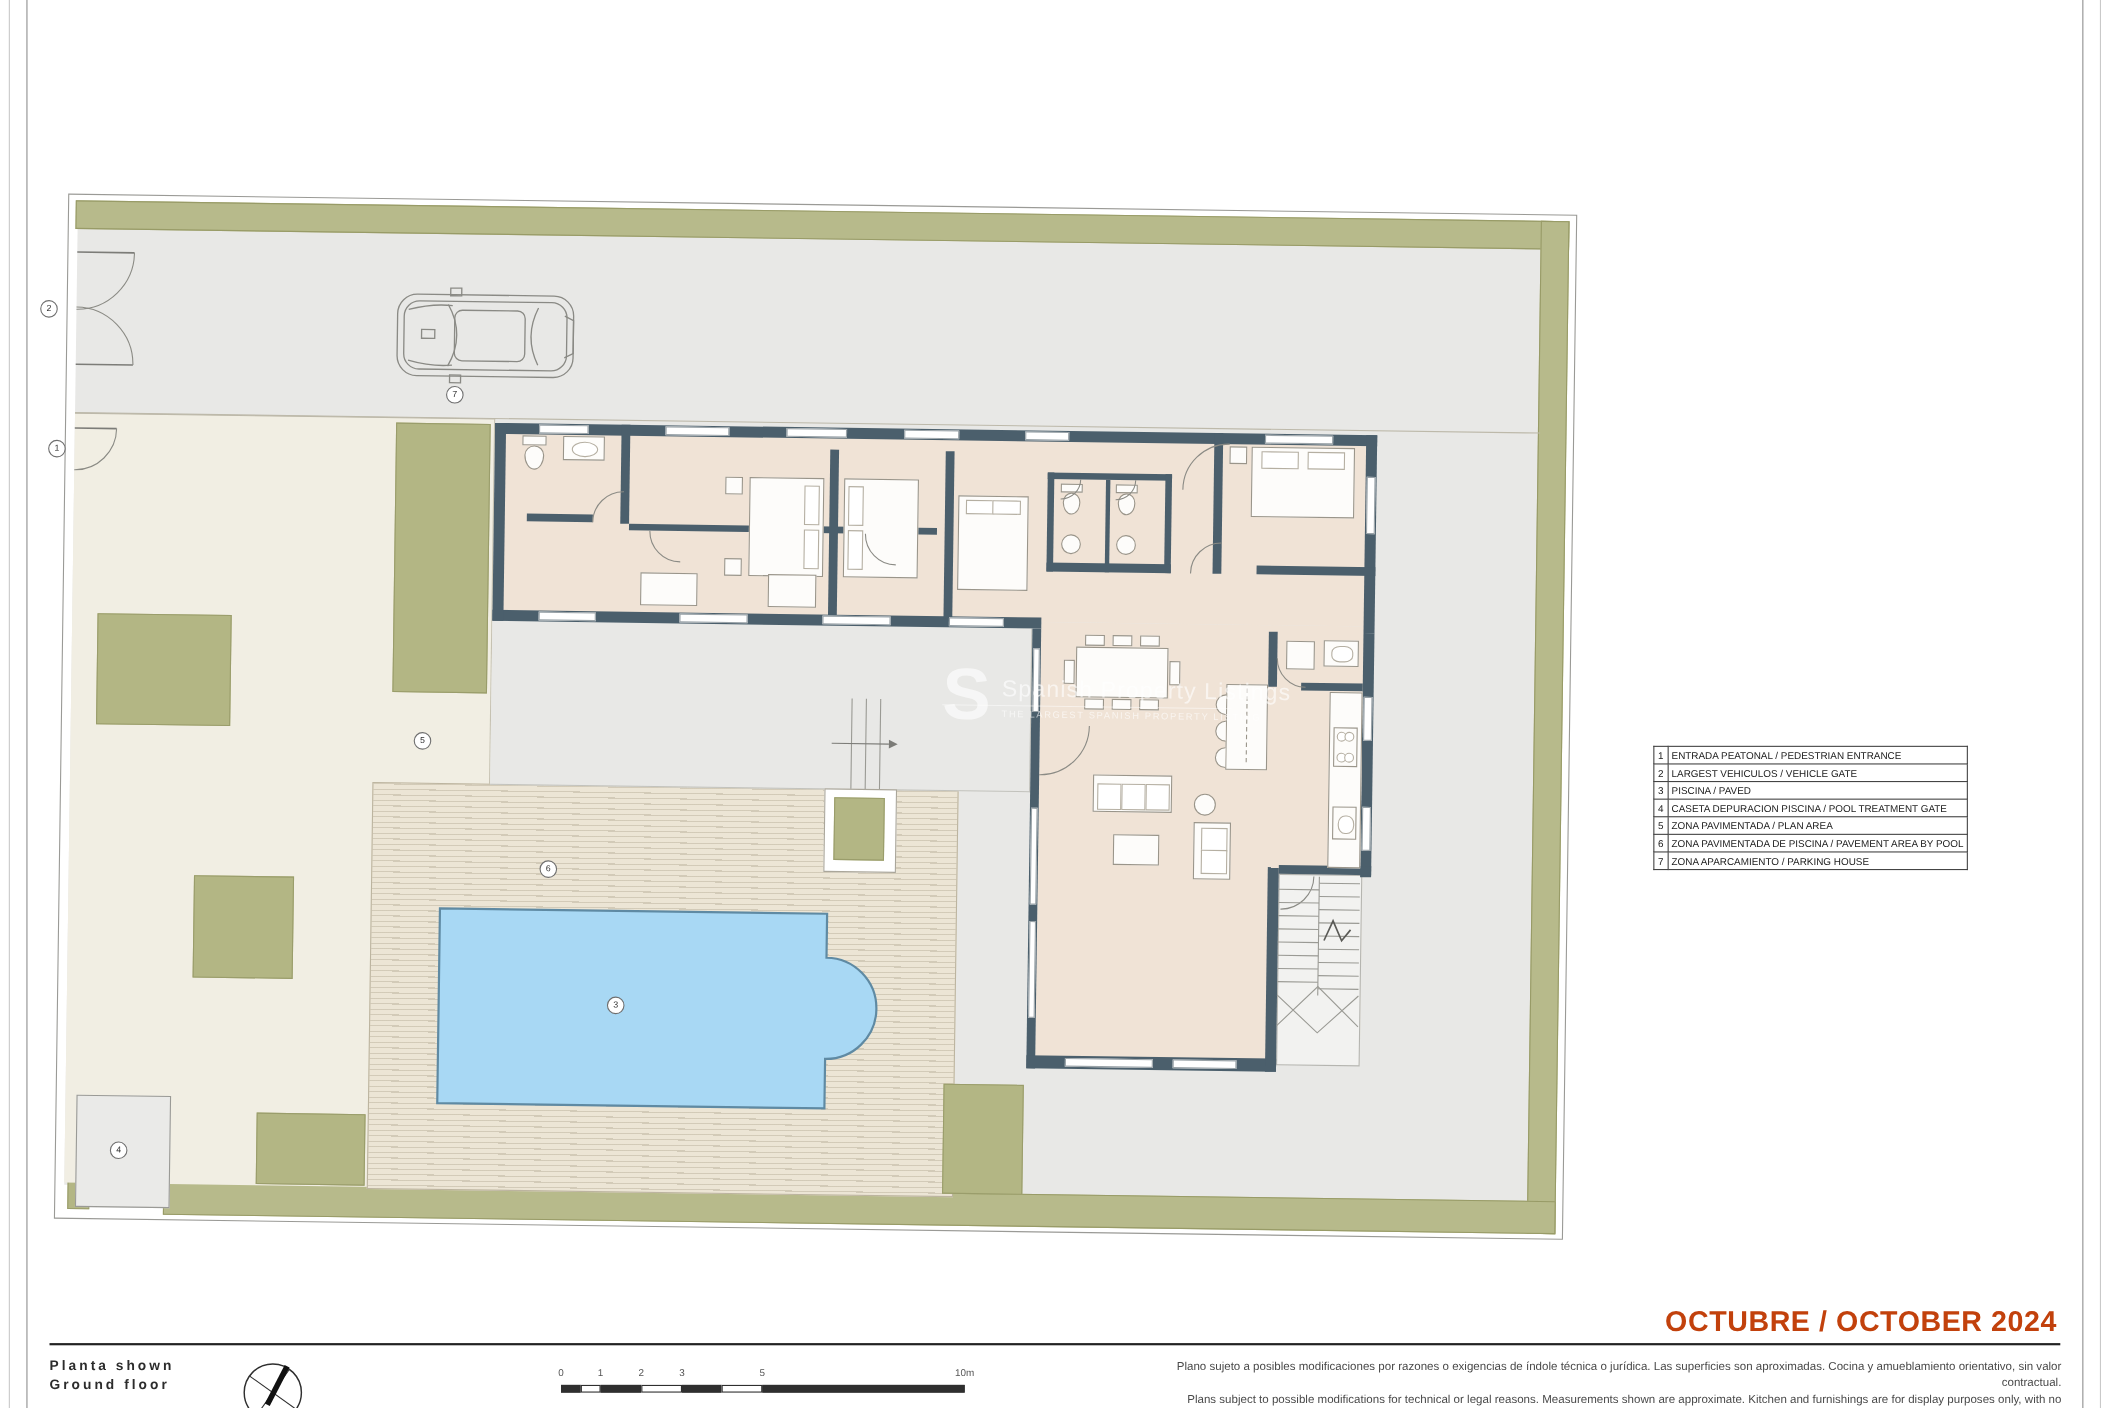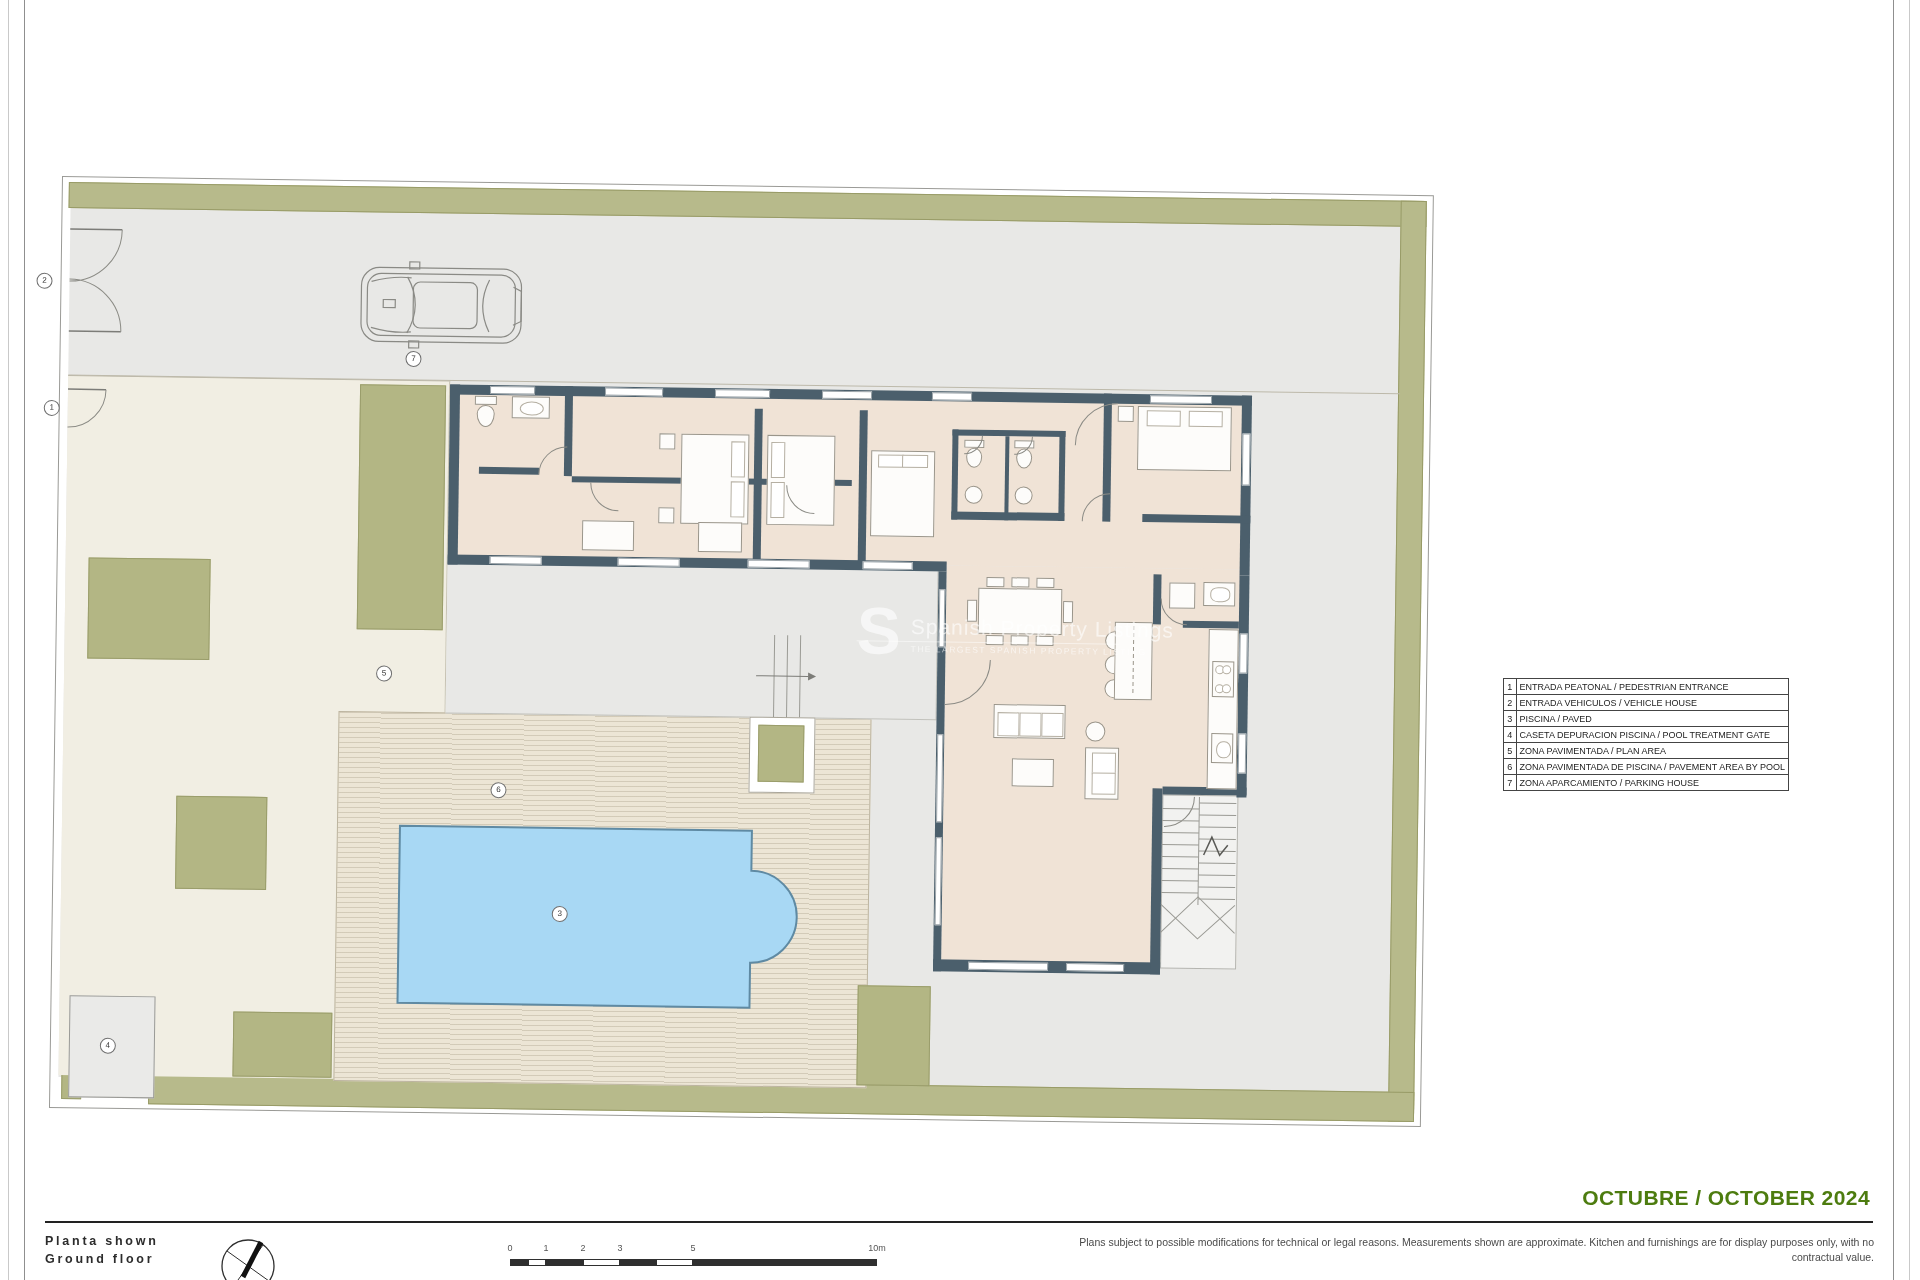--- a/index.html
+++ b/index.html
@@ -31,21 +31,21 @@
   #wm .l1{font-size:21px;letter-spacing:1px;padding-top:14px;}
   #wm .l2{font-size:8.5px;letter-spacing:1.5px;border-top:1px solid rgba(255,255,255,.5);margin-top:2px;padding-top:2px;}
   
   #legend{position:absolute;left:1503px;top:678px;width:286px;border-collapse:collapse;
           font-size:9px;color:#222;}
   #legend td{border:1px solid #444;padding:1px 3px;height:13px;white-space:nowrap;background:#fff;}
   #legend td.n{width:18px;text-align:center;}
   
   #rule{position:absolute;left:45px;top:1221px;width:1828px;height:2px;background:#222;}
   #title{position:absolute;left:45px;top:1163px;font-size:28px;letter-spacing:.33em;color:#333;font-weight:400;}
-  #date{position:absolute;right:50px;top:1186px;font-size:21px;font-weight:bold;color:#4d7c0f;letter-spacing:.02em;}
+  #date{position:absolute;right:50px;top:1186px;font-size:26px;font-weight:bold;color:#c2410c;letter-spacing:.02em;}
   #sub{position:absolute;left:45px;top:1232px;font-size:12.5px;font-weight:bold;color:#2c2c2c;
        letter-spacing:.22em;line-height:1.45;}
   #disc{position:absolute;right:46px;top:1235px;width:840px;text-align:right;font-size:10.5px;
         color:#4a4a4a;line-height:1.45;}
   
   #scale{position:absolute;left:0;top:0;}
   #scale span{position:absolute;top:1243px;font-size:9px;color:#555;transform:translateX(-50%);}
   .seg{position:absolute;top:1259px;height:7px;box-sizing:border-box;border:1px solid #2f2f2f;}
   .segd{background:#2f2f2f;} .segw{background:#fff;}
   #compass{position:absolute;left:218px;top:1236px;}
@@ -275,21 +275,21 @@
   </div>
 
   <table id="legend">
     <tbody>
         <tr>
           <td class="n">1</td>
           <td>ENTRADA PEATONAL / PEDESTRIAN ENTRANCE</td>
         </tr>
     <tr>
           <td class="n">2</td>
-          <td>ENTRADA VEHICULOS / VEHICLE HOUSE</td>
+          <td>LARGEST VEHICULOS / VEHICLE GATE</td>
         </tr>
     <tr>
           <td class="n">3</td>
           <td>PISCINA / PAVED</td>
         </tr>
     <tr>
           <td class="n">4</td>
           <td>CASETA DEPURACION PISCINA / POOL TREATMENT GATE</td>
         </tr>
     <tr>
@@ -328,16 +328,17 @@
     <span style="left:877px;">10m</span>
     <div class="seg segd" style="left:510px;width:18px;"></div>
     <div class="seg segw" style="left:528px;width:18px;"></div>
     <div class="seg segd" style="left:546px;width:37px;"></div>
     <div class="seg segw" style="left:583px;width:37px;"></div>
     <div class="seg segd" style="left:620px;width:36px;"></div>
     <div class="seg segw" style="left:656px;width:37px;"></div>
     <div class="seg segd" style="left:693px;width:184px;"></div>
   </div>
   <div id="disc">
+    <div>Plano sujeto a posibles modificaciones por razones o exigencias de índole técnica o jurídica. Las superficies son aproximadas. Cocina y amueblamiento orientativo, sin valor contractual.</div>
     <div>Plans subject to possible modifications for technical or legal reasons. Measurements shown are approximate. Kitchen and furnishings are for display purposes only, with no contractual value.</div>
   </div>
 
 </div>
 
 </body></html>

